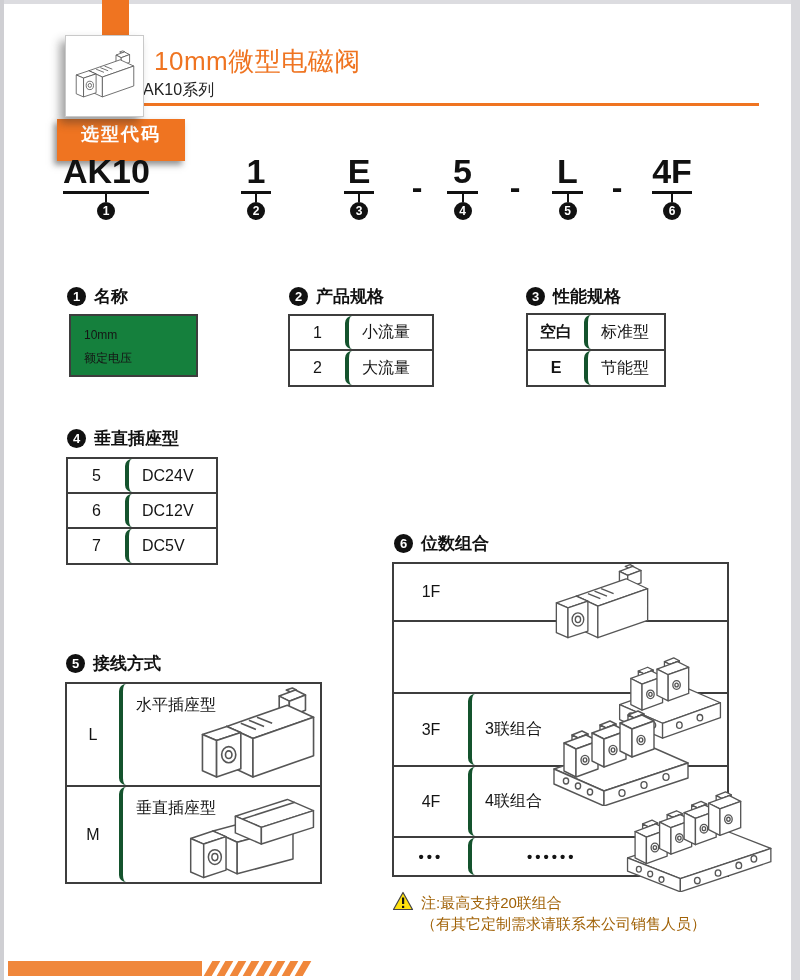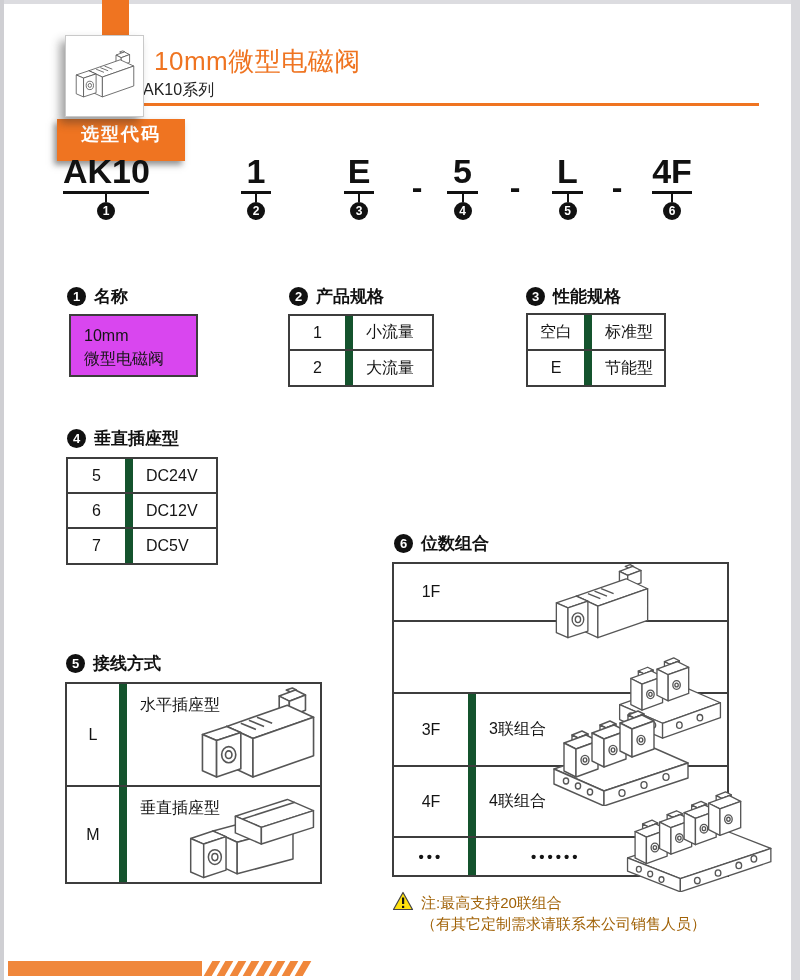--- a/index.html
+++ b/index.html
@@ -33,31 +33,31 @@
     line-height:18px;text-align:center;margin:0 auto;}
   .dash{position:absolute;top:169px;width:24px;text-align:center;font-size:32px;font-weight:700;color:#111;}
 
   
   .sec-h{position:absolute;display:flex;align-items:center;gap:8px;font-size:17px;font-weight:700;color:#111;}
   .circ-lg{width:19px;height:19px;border-radius:50%;background:#111;color:#fff;font-size:13px;font-weight:700;
     line-height:19px;text-align:center;flex:0 0 19px;}
 
   
   .name-box{left:69px;top:314px;width:129px;height:63px;border:2px solid #3d3d3d;box-sizing:border-box;
-    padding:8px 16px 0 13px;font-size:16px;line-height:23px;background:#d946ef;}
+    padding:8px 16px 0 13px;font-size:12px;line-height:23px;background:#15803d;}
 
   
   .tbl{position:absolute;border:2px solid #3d3d3d;background:#fff;box-sizing:border-box;}
   .trow{display:flex;border-top:2px solid #3d3d3d;}
   .trow:first-child{border-top:none;}
   .cell{display:flex;align-items:center;font-size:16px;color:#141414;box-sizing:border-box;}
   .cell.code{justify-content:center;}
-  .cell.label{flex:1;border-left:8px solid #14532d;padding-left:13px;}
+  .cell.label{flex:1;border-left:4px solid #14532d;padding-left:13px;border-radius:7px;}
   .tbl-spec{left:288px;top:314px;width:146px;}   .tbl-spec .code{flex:0 0 55px;}
-  .tbl-perf{left:526px;top:313px;width:140px;}   .tbl-perf .code{flex:0 0 56px;}
+  .tbl-perf{left:526px;top:313px;width:140px;}   .tbl-perf .code{flex:0 0 56px;font-weight:bold;}
   .tbl-volt{left:66px;top:457px;width:152px;}    .tbl-volt .code{flex:0 0 57px;}
   .tbl-wiring{left:65px;top:682px;width:257px;}  .tbl-wiring .code{flex:0 0 52px;}
   .tbl-wiring .cell.label{align-items:flex-start;padding-top:11px;}
   .tbl-stations{left:392px;top:562px;width:337px;} .tbl-stations .code{flex:0 0 74px;}
   .dots{font-weight:700;letter-spacing:3px;font-size:15px;}
   .dots-label{padding-left:55px !important;}
 
   
   .art{position:absolute;z-index:3;}
   .art svg,.photo-card svg{display:block;}
@@ -217,21 +217,21 @@
   <div class="dash" style="left:405px">-</div>
   <div class="dash" style="left:503px">-</div>
   <div class="dash" style="left:605px">-</div>
 
   <div class="sec-h" style="left:67px;top:285px">
     <span class="circ-lg">1</span>
     <span>名称</span>
   </div>
   <div class="abs name-box">
     <div>10mm</div>
-    <div>微型电磁阀</div>
+    <div>额定电压</div>
   </div>
 
   <div class="sec-h" style="left:289px;top:285px">
     <span class="circ-lg">2</span>
     <span>产品规格</span>
   </div>
   <div class="tbl tbl-spec">
     <div class="trow" style="height:33px">
       <div class="cell code">1</div>
       <div class="cell label">小流量</div>

